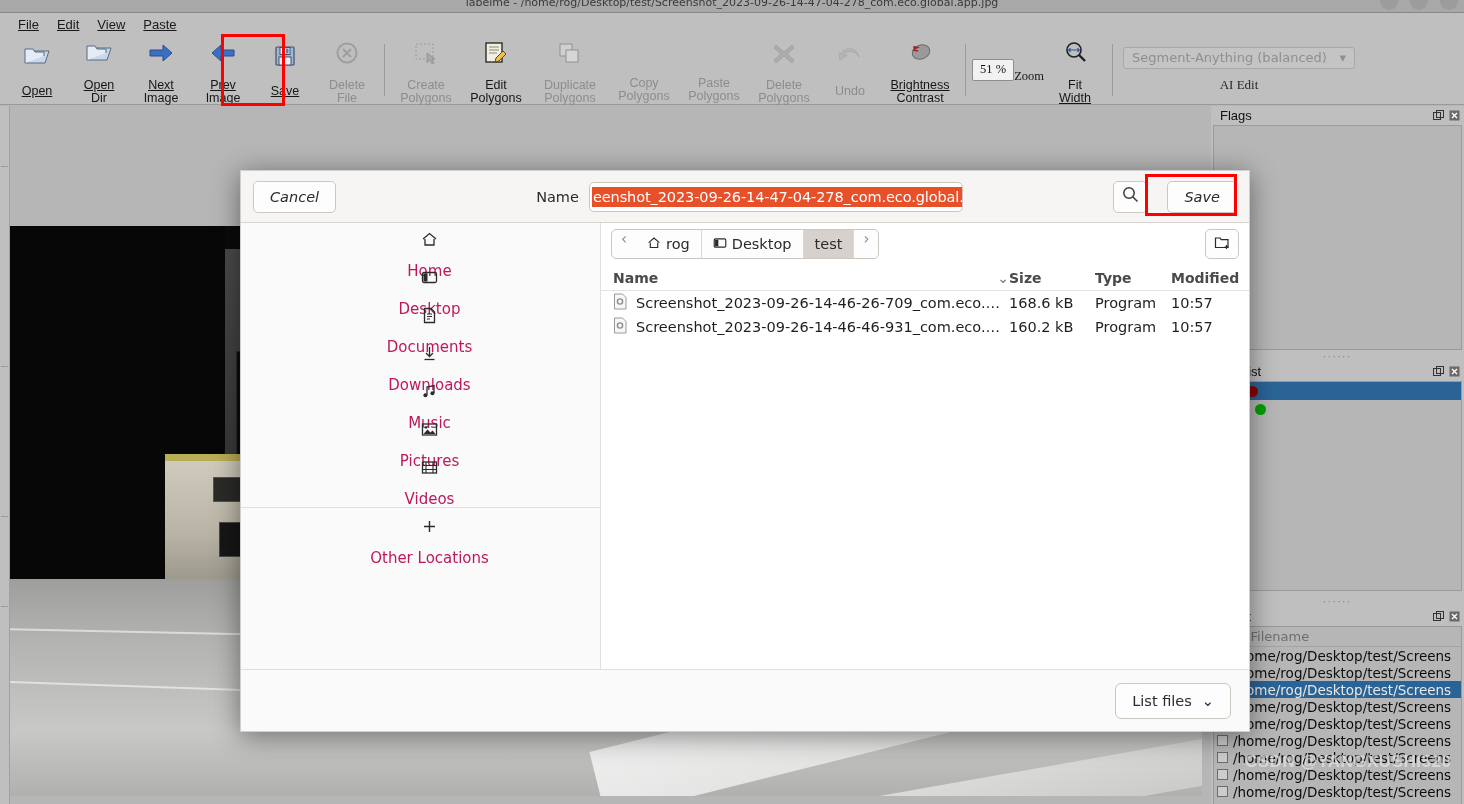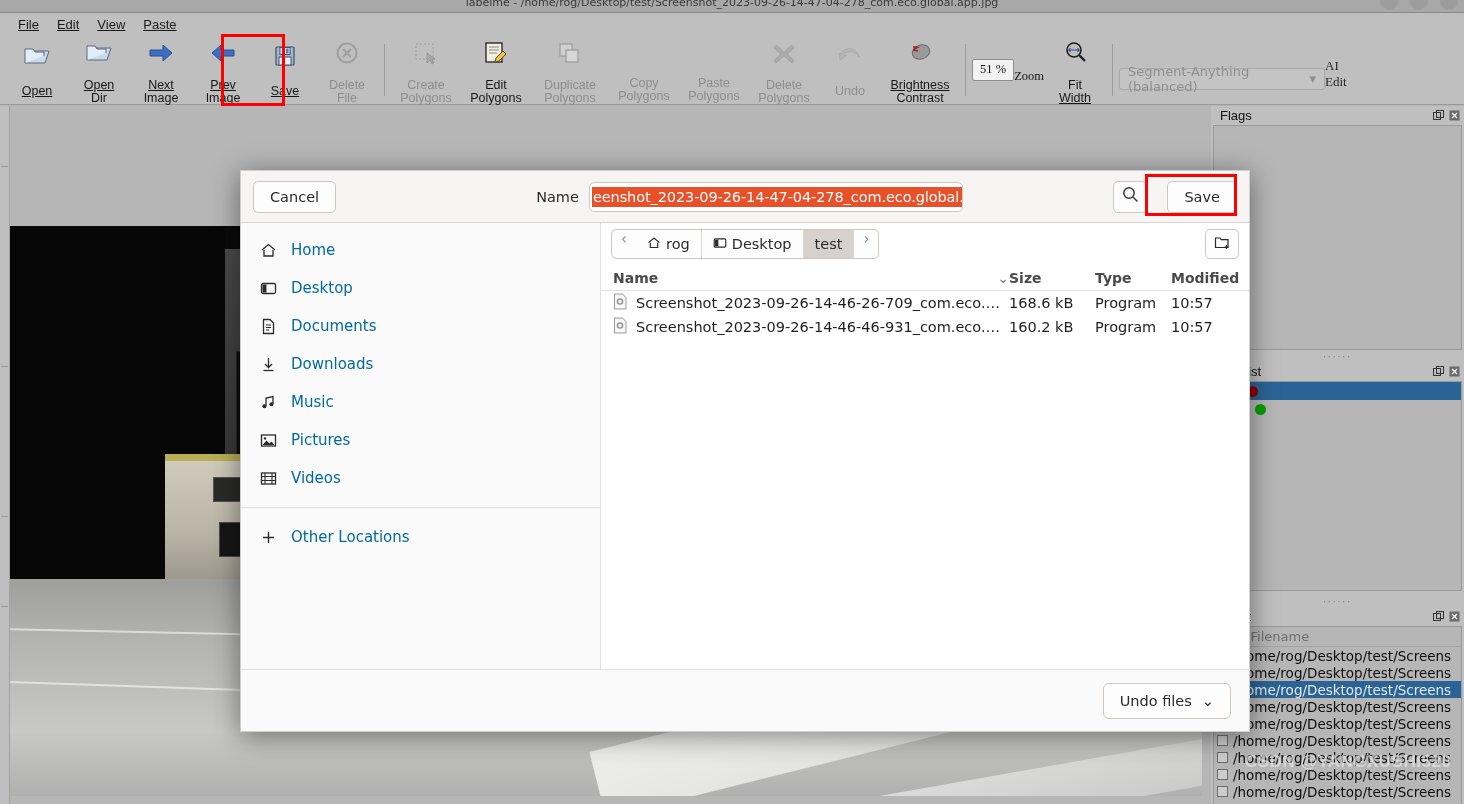--- a/index.html
+++ b/index.html
@@ -68,21 +68,21 @@
 
   
   .zoom-wrap { display:flex; flex-direction:row; align-items:center; width: 72px; }
   .zoom-field {
     width: 56px; height: 22px; background: #f2f2f2; border: 1px solid #8d8d8d;
     border-radius: 2px; display:flex; align-items:center; justify-content:center;
     font-size: 12.5px; color: #111; font-family: "Liberation Serif", serif;
   }
   .zoom-caption { font-size: 12.5px; margin-top: 14px; color: #161616; font-family:"Liberation Serif", serif; }
 
-  .aimodel-wrap { display:flex; align-items:flex-end; width: 240px; }
+  .aimodel-wrap { display:flex; flex-direction:column; align-items:center; width: 240px; }
   .aimodel-combo {
     width: 232px; height: 22px; background: #c4c4c4; border: 1px solid #a8a8a8;
     border-radius: 3px; display:flex; align-items:center; padding: 0 8px;
     font-size: 13px; color: #8f8f8f; justify-content: space-between;
   }
   .aimodel-caption { font-size: 13px; margin-top: 8px; color: #2a2a2a; font-family:"Liberation Serif", serif; }
 
   
   .canvas-area {
     position: absolute; left: 0; top: 106px; width: 1211px; height: 698px;
@@ -212,21 +212,21 @@
     display:flex; flex-direction:column;
     font-family:"DejaVu Sans", sans-serif;
   }
   .dlg-header {
     height: 52px; background:#f6f5f4; border-bottom:1px solid #d8d4d0;
     display:flex; align-items:center; padding: 0 12px; gap: 10px;
   }
   .gtk-btn {
     height: 32px; padding: 0 16px; background:#fdfdfd;
     border:1px solid #cdc7c2; border-radius:5px;
-    font-size: 14.5px; color:#2b2b2b; display:flex; align-items:center; justify-content:center;
+    font-size: 14.5px; color:#2b2b2b; display:flex; align-items:center; justify-content:center;font-style:italic;
   }
   .dlg-name-label { font-size:14.5px; color:#2b2b2b; margin-left: 190px; }
   .name-entry {
     width: 374px; height: 30px; background:#ffffff; border:1px solid #cdc7c2;
     border-radius:5px; display:flex; align-items:center; padding: 0 2px;
     overflow:hidden;
   }
   .name-sel {
     background:#e8502a; color:#ffffff; font-size:14.5px; padding: 2px 1px;
     white-space:nowrap; letter-spacing: -0.1px;
@@ -238,21 +238,21 @@
   }
   .save-btn { margin-left: 10px; }
 
   .dlg-body { flex:1; display:flex; min-height:0; }
   .dlg-sidebar {
     width: 360px; background:#fafafa; border-right:1px solid #e2e0de;
     padding-top: 8px;
   }
   .side-item {
     height: 38px; display:flex; align-items:center; gap:14px; padding-left: 18px;
-    font-size: 15px; color:#0369a1;
+    font-size: 15px; color:#be185d;flex-direction:column;
   }
   .side-sep { height:1px; background:#e2e0de; margin: 10px 0; }
   .side-icon { width:18px; height:18px; display:flex; align-items:center; justify-content:center; color:#3a3a3a; }
 
   .dlg-main { flex:1; display:flex; flex-direction:column; background:#ffffff; min-width:0; }
   .pathbar-row {
     height: 42px; display:flex; align-items:center; padding: 0 10px; gap: 8px;
     background:#ffffff;
   }
   .pathbar {
@@ -819,21 +819,21 @@
             <div class="fr-type">Program</div>
             <div class="fr-mod">10:57</div>
           </div>
         </div>
 
       </div>
     </div>
 
     <div class="dlg-footer">
       <div class="labelfiles-btn">
-        <span>Undo files</span>
+        <span>List files</span>
         <span>⌄</span>
       </div>
     </div>
 
   </div>
 
   <div class="redbox" style="left:1145px; top:174px; width:92px; height:42px;"></div>
 
   <div class="watermark">CSDN @YANGXUSHI520</div>
 

